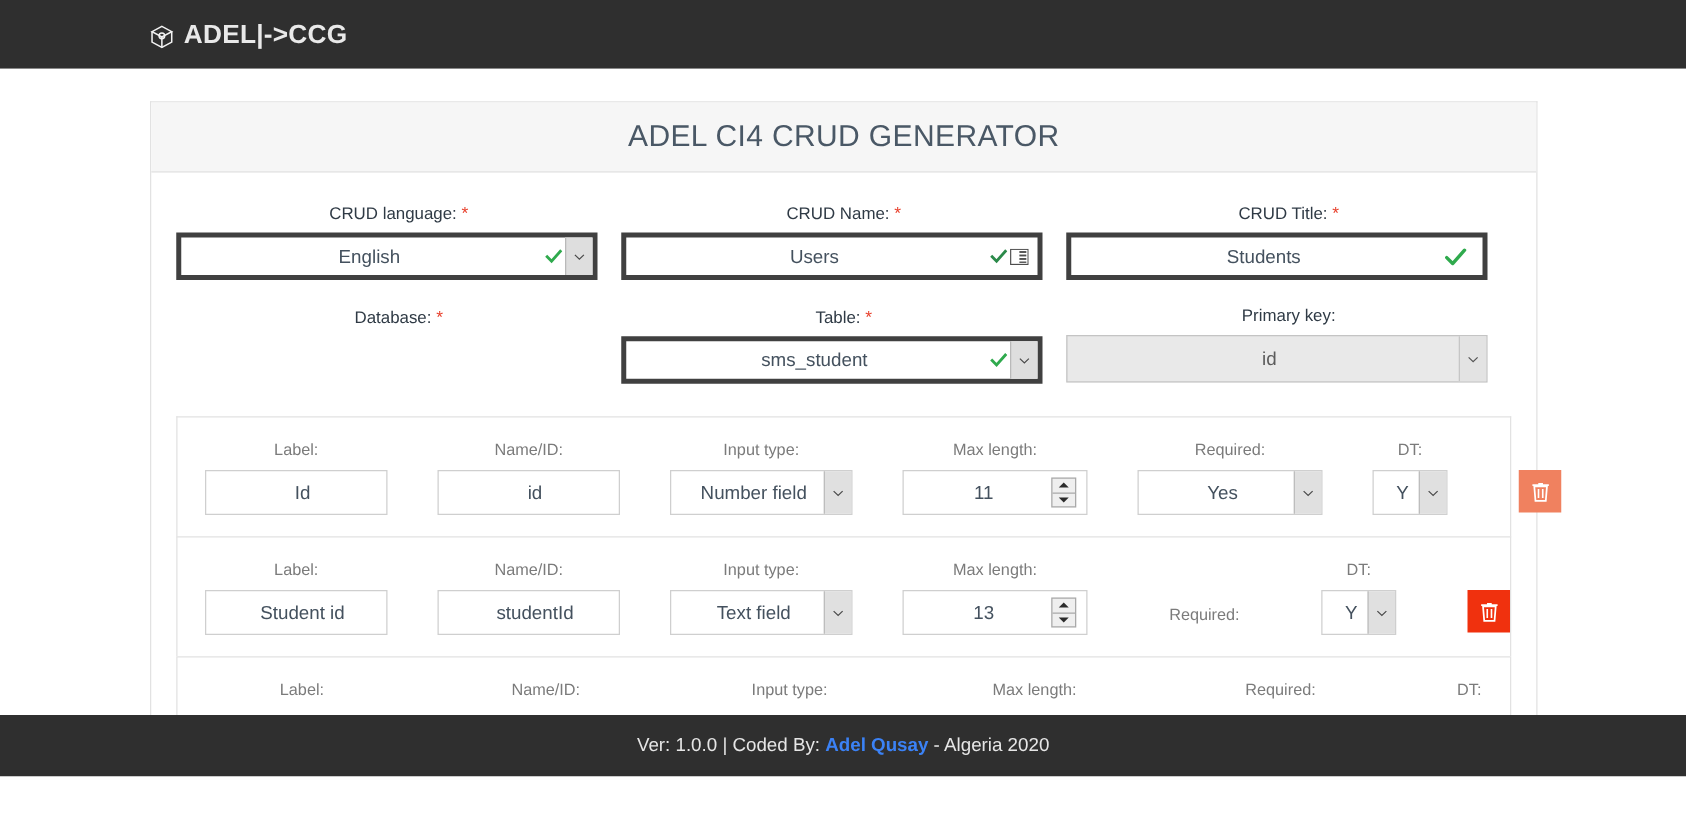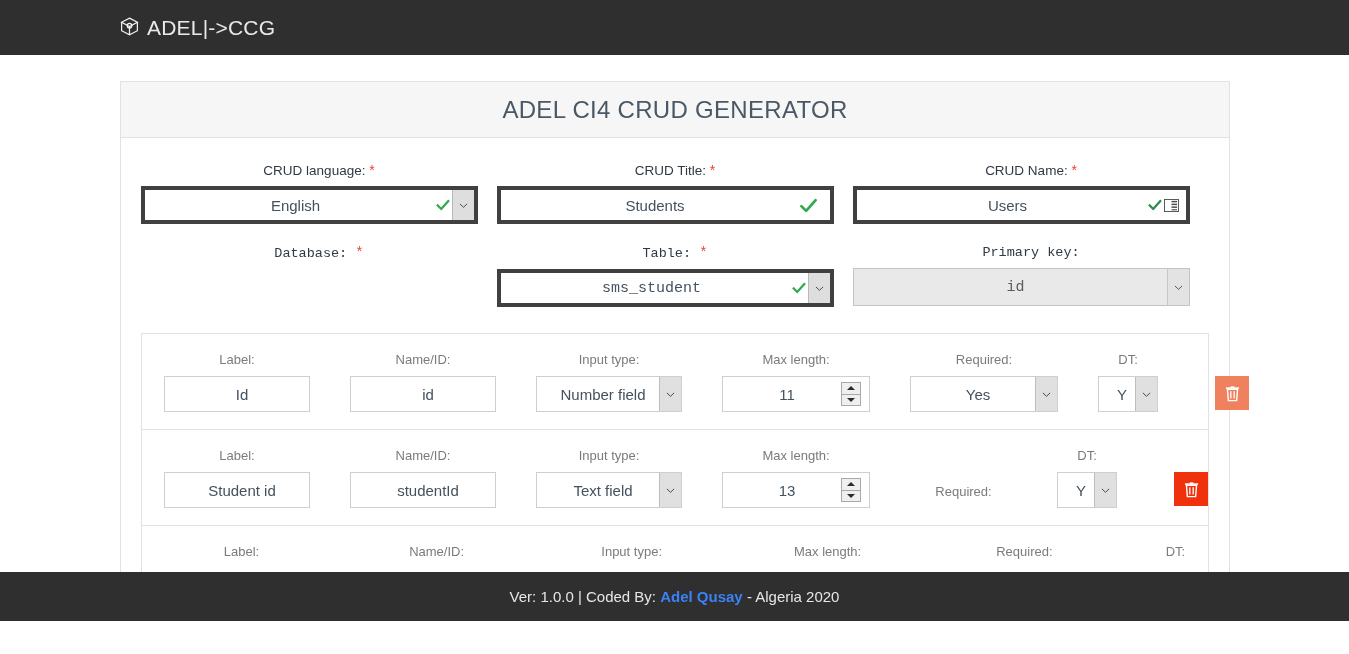--- a/index.html
+++ b/index.html
@@ -12,26 +12,26 @@
   }
 
   
   #navbar {
     position: absolute; left: 0; top: 0;
     width: 1349px; height: 55px;
     background: #2f2f2f;
     display: flex; align-items: center;
   }
   #brand {
-    display: flex; align-items: flex-start;
+    display: flex; align-items: flex-end;
     margin-left: 119px;
     color: #e9e9e9;
     font-size: 21px;
     letter-spacing: .2px;
-    font-weight: 400;
+    font-weight: 700;
     white-space: nowrap;
   }
   #brand-icon {
     width: 21px; height: 21px;
     margin-right: 7px;
     display: inline-block;
   }
   #brand-icon svg { display: block; }
 
   
@@ -237,59 +237,59 @@
             <span class="sel-btn">
               <svg class="chev" viewBox="0 0 10 10">
                   <path d="M1 3.2 5 7 9 3.2" fill="none" stroke="#4a4a4a" stroke-width="1.1"></path>
                 </svg>
             </span>
           </div>
         </div>
 
         <div class="form-col c2">
           <label class="field-label">
+            <span>CRUD Name:</span>
+            <span class="req-star">*</span>
+          </label>
+          <div class="ctl green">
+            <span class="val">Users</span>
+            <span class="tick">
+              <svg width="14" height="14" viewBox="0 0 16 16">
+                  <path d="M2 8.5 6 12.5 14 3.5" fill="none" stroke="#2b8a4a" stroke-width="2.6" stroke-linecap="square"></path>
+                </svg>
+            </span>
+            <span class="listicon">
+              <svg width="15" height="13" viewBox="0 0 16 14">
+                <rect x="0.5" y="0.5" width="15" height="13" fill="#fff" stroke="#4d4d4d"></rect>
+                <rect x="8" y="2" width="6" height="1.6" fill="#4d4d4d"></rect>
+                <rect x="8" y="5" width="6" height="1.6" fill="#4d4d4d"></rect>
+                <rect x="8" y="8" width="6" height="1.6" fill="#4d4d4d"></rect>
+                <rect x="8" y="11" width="6" height="1.2" fill="#4d4d4d"></rect>
+              </svg>
+            </span>
+          </div>
+        </div>
+
+        <div class="form-col c2">
+          <label class="field-label">
             <span>CRUD Title:</span>
             <span class="req-star">*</span>
           </label>
           <div class="ctl green">
             <span class="val">Students</span>
             <span class="tick-right">
               <svg width="19" height="19" viewBox="0 0 16 16">
                   <path d="M2 8.5 6 12.5 14 3.5" fill="none" stroke="#2faa4d" stroke-width="2.3" stroke-linecap="round" stroke-linejoin="round"></path>
                 </svg>
             </span>
           </div>
         </div>
-
-        <div class="form-col c2">
-          <label class="field-label">
-            <span>CRUD Name:</span>
-            <span class="req-star">*</span>
-          </label>
-          <div class="ctl green">
-            <span class="val">Users</span>
-            <span class="tick">
-              <svg width="14" height="14" viewBox="0 0 16 16">
-                  <path d="M2 8.5 6 12.5 14 3.5" fill="none" stroke="#2b8a4a" stroke-width="2.6" stroke-linecap="square"></path>
-                </svg>
-            </span>
-            <span class="listicon">
-              <svg width="15" height="13" viewBox="0 0 16 14">
-                <rect x="0.5" y="0.5" width="15" height="13" fill="#fff" stroke="#4d4d4d"></rect>
-                <rect x="8" y="2" width="6" height="1.6" fill="#4d4d4d"></rect>
-                <rect x="8" y="5" width="6" height="1.6" fill="#4d4d4d"></rect>
-                <rect x="8" y="8" width="6" height="1.6" fill="#4d4d4d"></rect>
-                <rect x="8" y="11" width="6" height="1.2" fill="#4d4d4d"></rect>
-              </svg>
-            </span>
-          </div>
-        </div>
       </div>
 
-      <div class="form-row" style="margin-top:21px;font-family:Liberation Mono, monospace;">
+      <div class="form-row" style="margin-top:21px;">
 
         <div class="form-col">
           <label class="field-label">
             <span>Database:</span>
             <span class="req-star">*</span>
           </label>
         </div>
 
         <div class="form-col c2">
           <label class="field-label">

